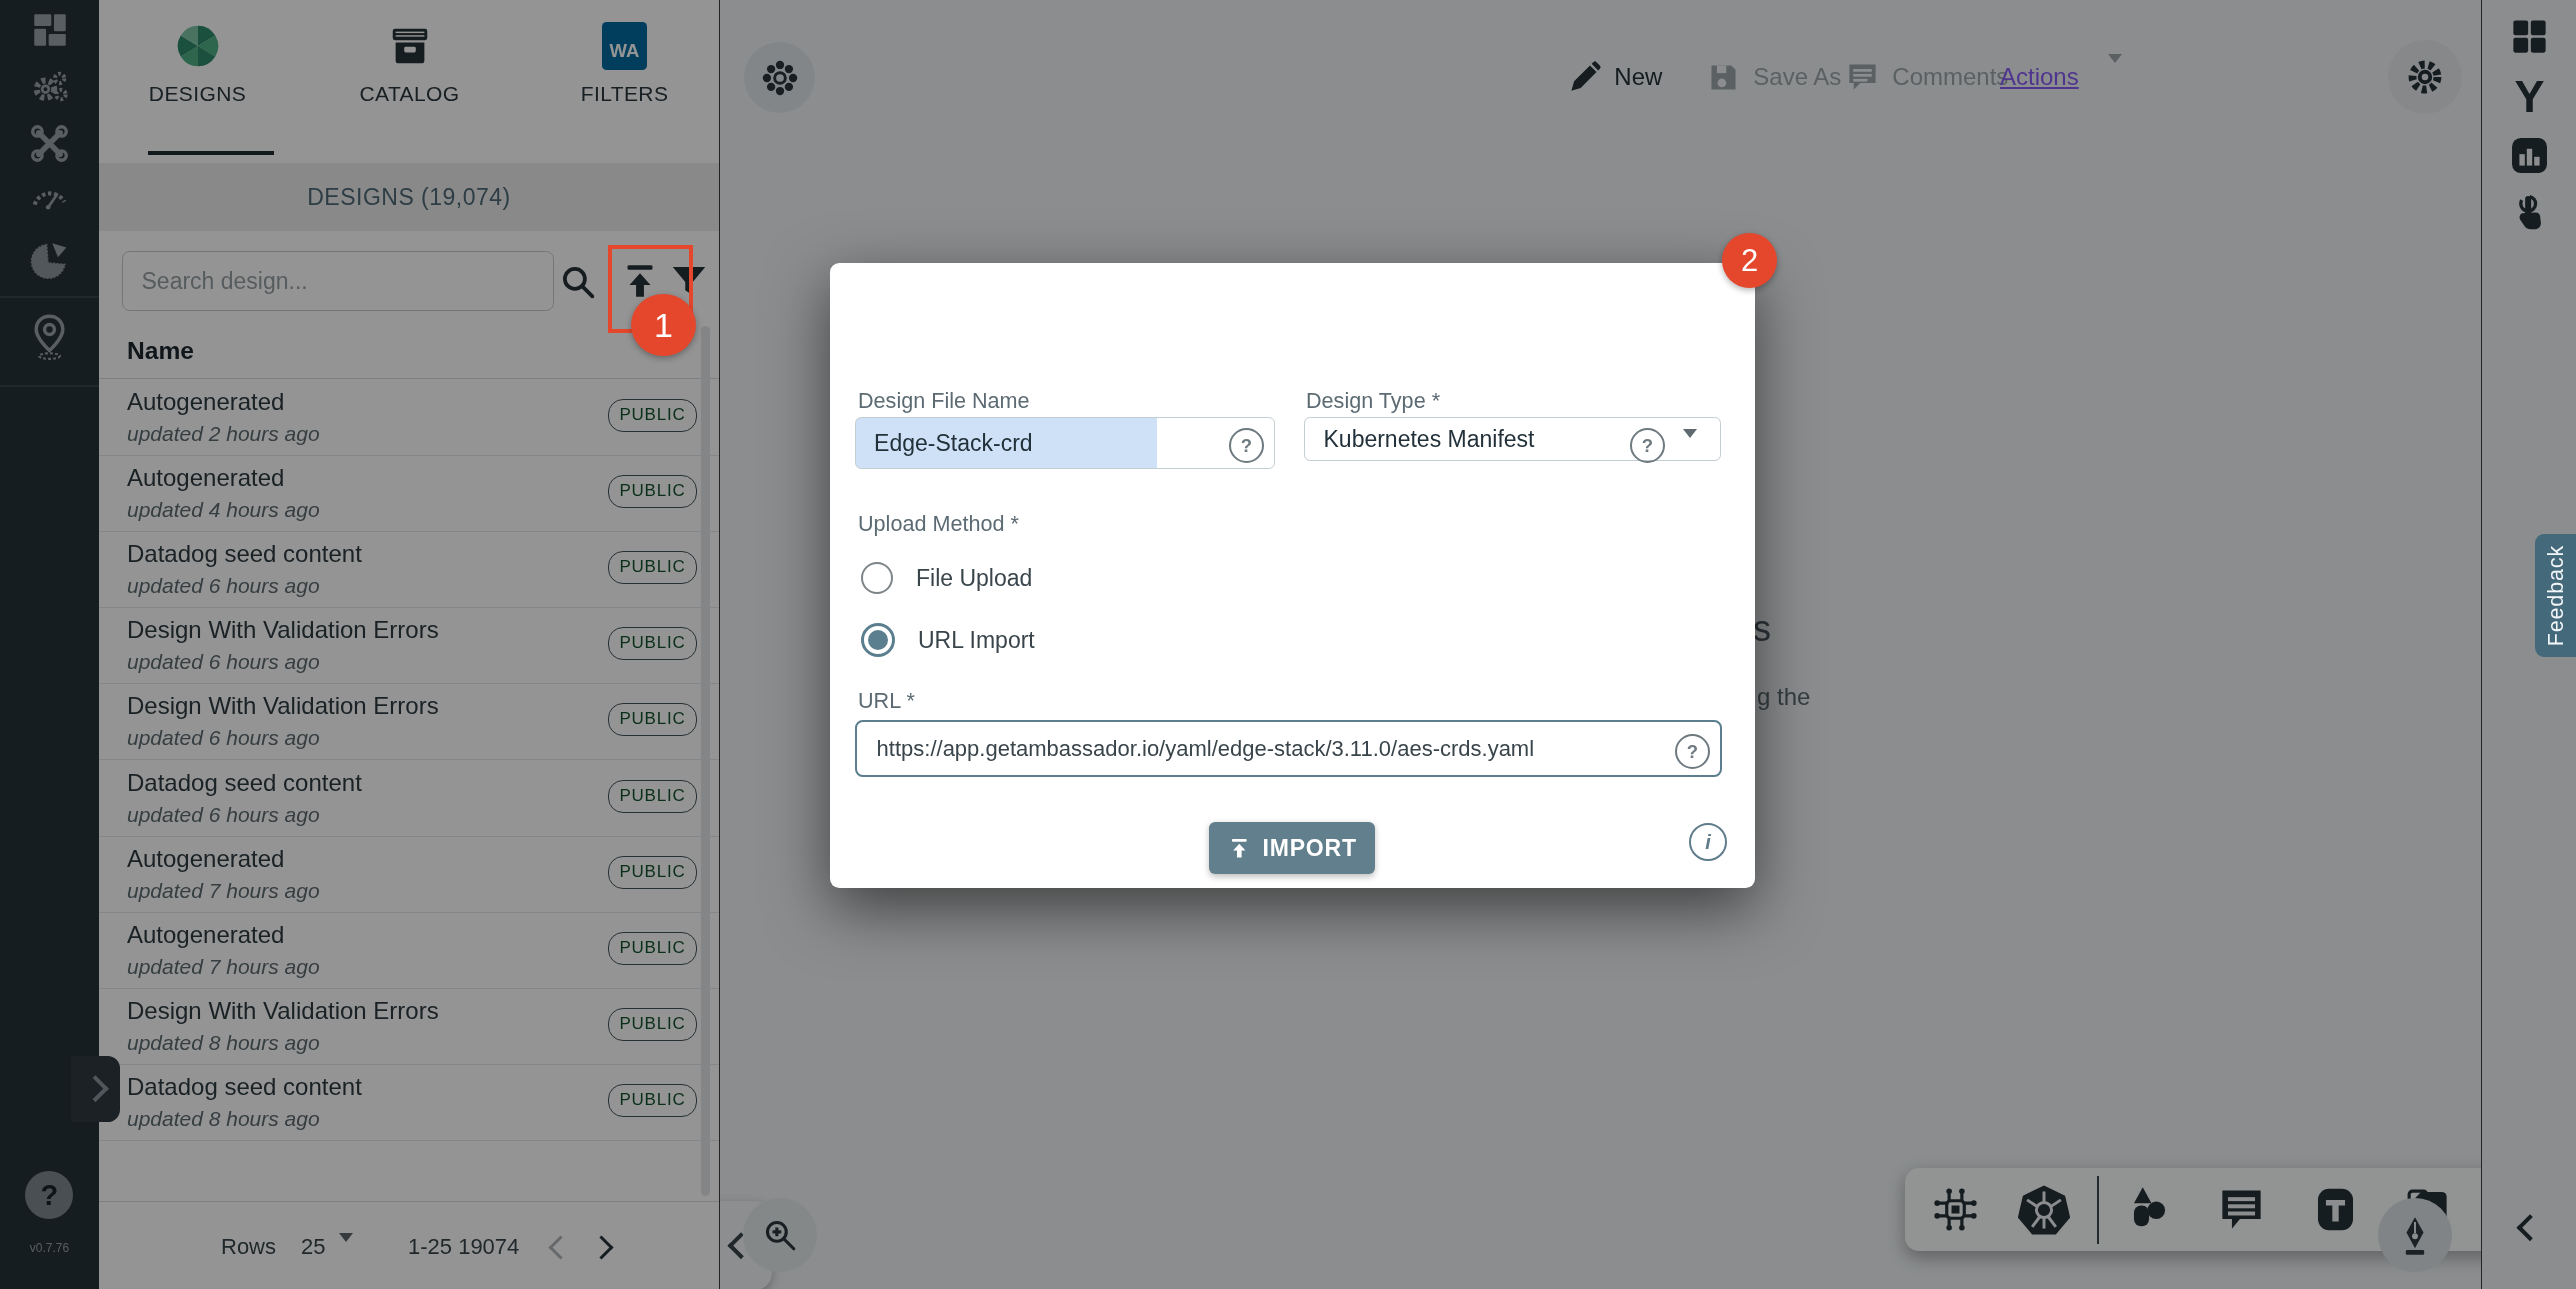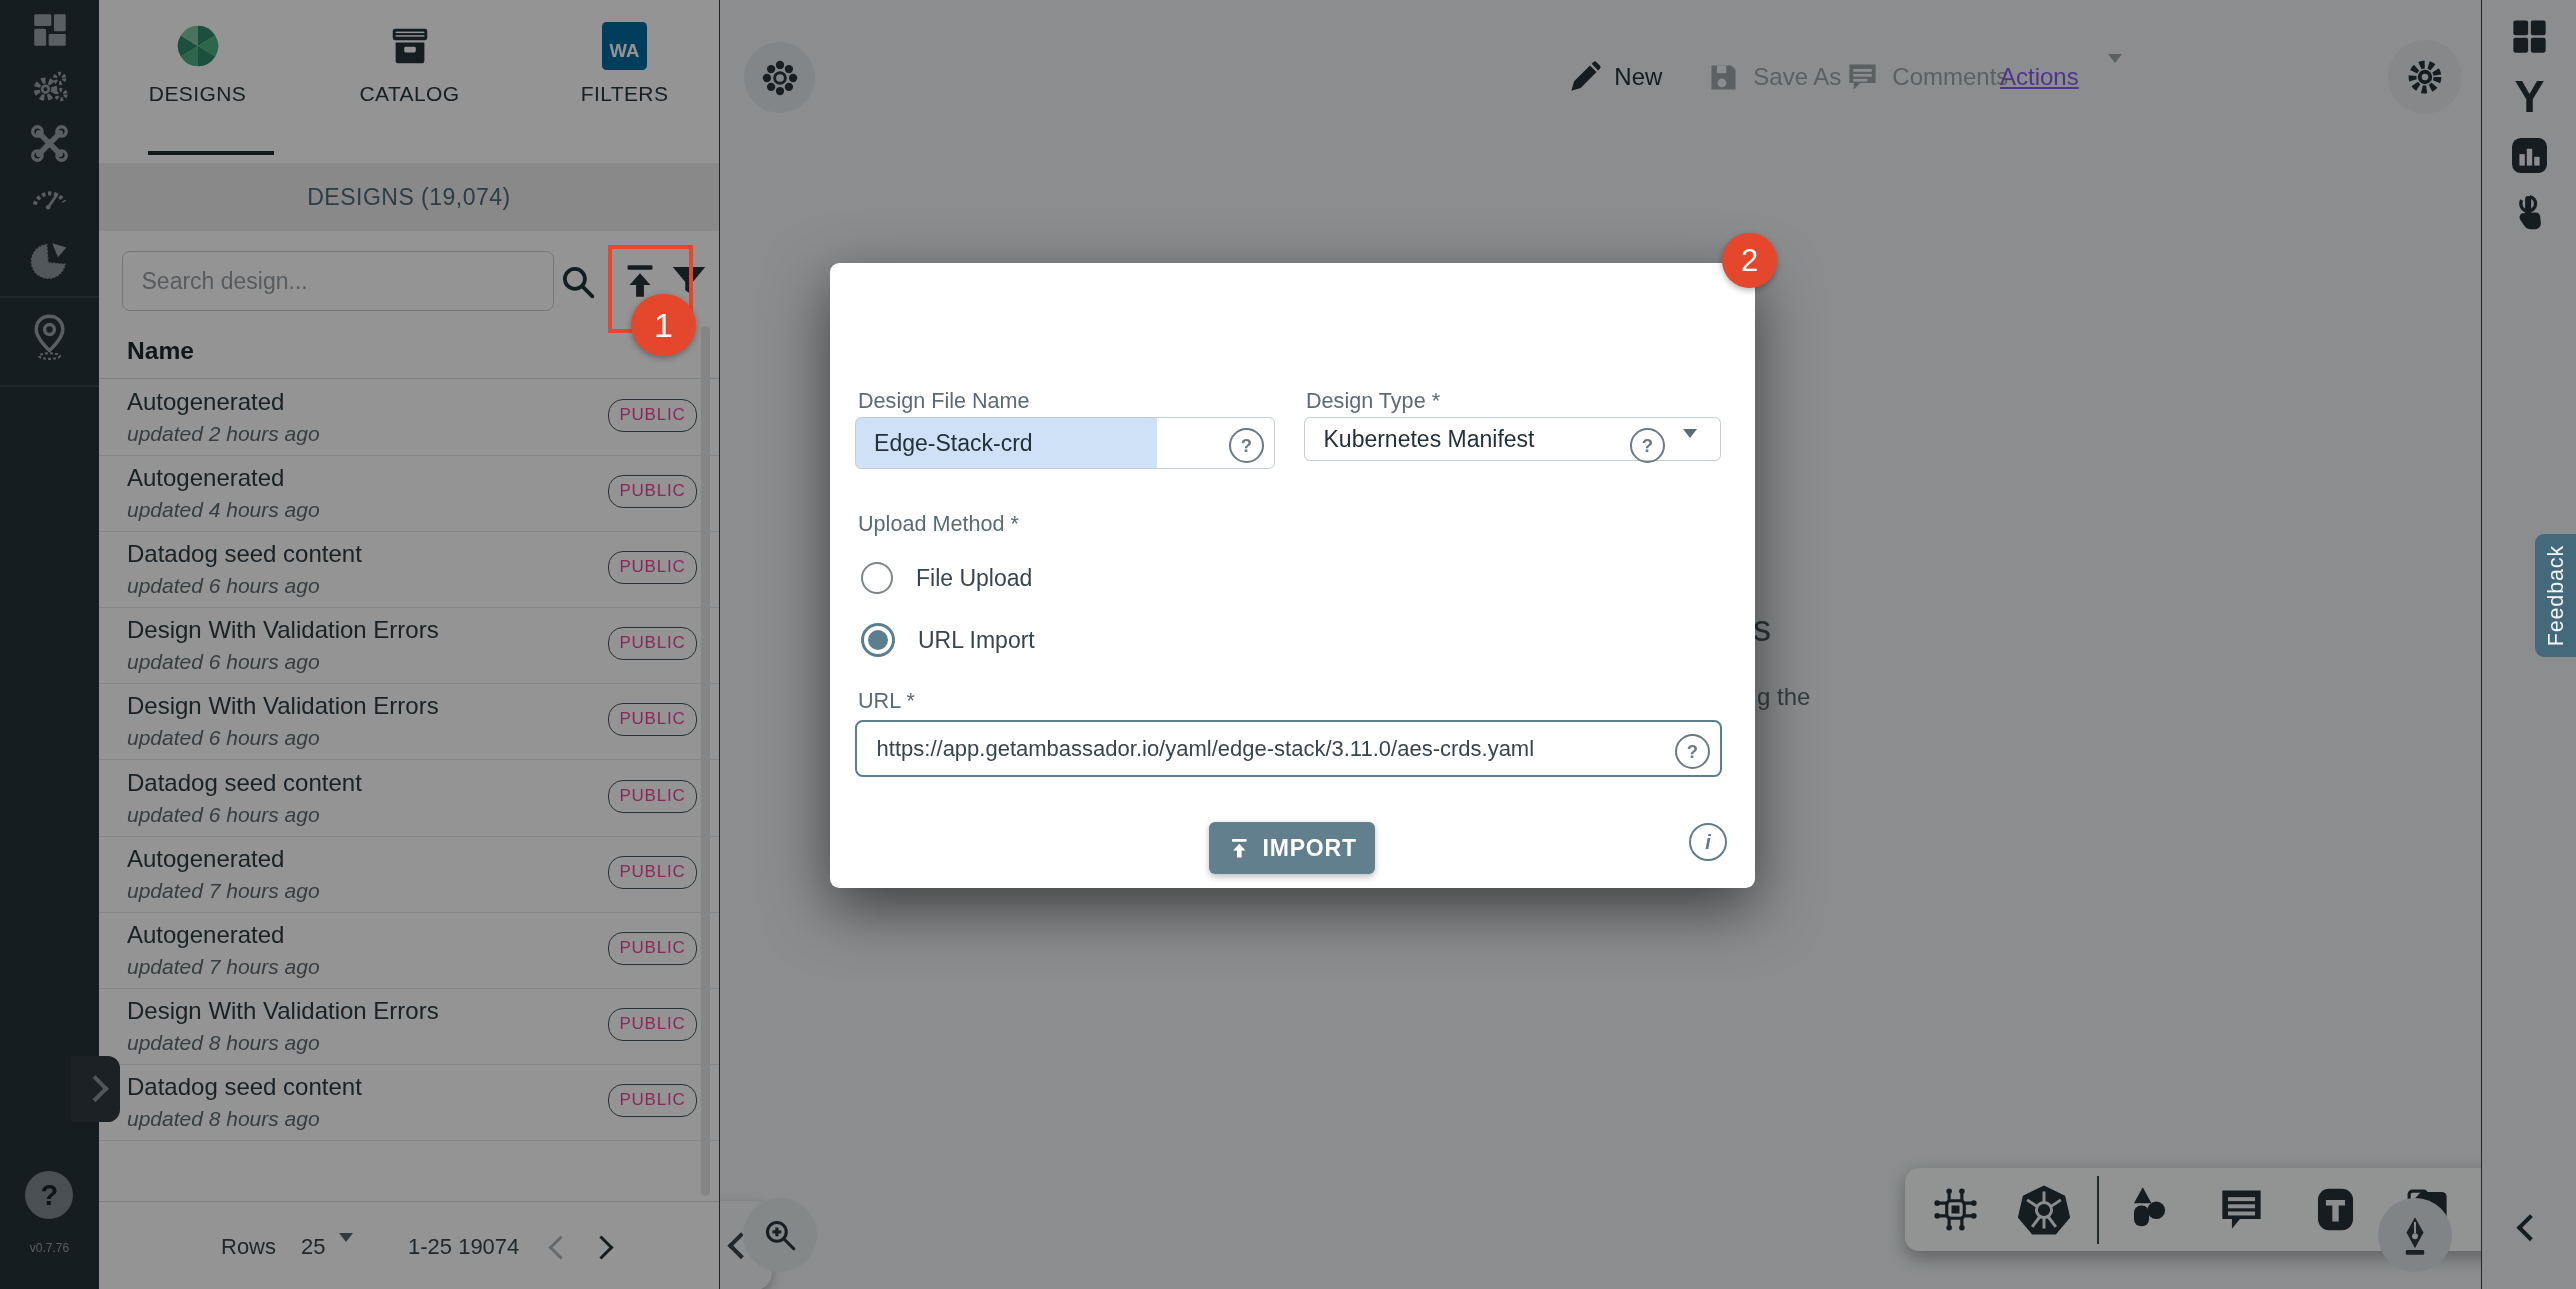--- a/index.html
+++ b/index.html
@@ -28,21 +28,21 @@
     display:flex;align-items:center;justify-content:center;font-size:23px;color:#4F6A77;letter-spacing:0.5px;}
   .search-input{position:absolute;left:23px;top:251px;width:411px;height:58px;border:1.5px solid #C7CCCE;
     border-radius:7.7px;font-size:23px;color:#39454B;padding:0 0 0 18.5px;outline:none;background:#fff;}
   .search-input::placeholder{color:#979FA4;}
   .drawer .rowhead{position:absolute;left:0;top:323px;width:620px;height:55px;border-bottom:1.5px solid #D7DCDF;
     display:flex;align-items:center;}
   .drawer .rowhead span{margin-left:28px;font-size:24.6px;font-weight:bold;color:#1C262C;}
   .lrow{position:absolute;left:0;width:620px;height:76px;border-bottom:0.8px solid #E3E7E9;}
   .lrow .nm{position:absolute;left:28px;top:9.2px;font-size:24px;color:#2E3B42;}
   .lrow .up{position:absolute;left:28px;top:43px;font-size:21px;font-style:italic;color:#5E6B71;}
-  .chip{position:absolute;right:21.6px;top:20px;border:1.5px solid #44535A;border-radius:15px;color:#ec4899;
+  .chip{position:absolute;right:21.6px;top:20px;border:1.5px solid #44535A;border-radius:15px;color:#14532d;
     font-size:17px;letter-spacing:0.8px;padding:5.4px 10.8px;}
   .scrolltrack{position:absolute;left:602px;top:326px;width:9.2px;height:870px;background:#E2E6E8;border-radius:4.6px;}
   .pagebar{position:absolute;left:0;top:1201px;width:620px;height:89px;background:#fff;border-top:0.8px solid #D9DEE0;}
   .pagebar .t{position:absolute;font-size:22px;color:#39454B;top:32px;}
   .caret-down{width:0;height:0;border-left:7.7px solid transparent;border-right:7.7px solid transparent;
     border-top:9.2px solid #5A656B;}
   .chev{display:inline-block;width:14px;height:14px;border-style:solid;border-width:0 3.8px 3.8px 0;border-color:currentColor;}
   .chev.right{transform:rotate(-45deg);} .chev.left{transform:rotate(135deg);}
 
   

